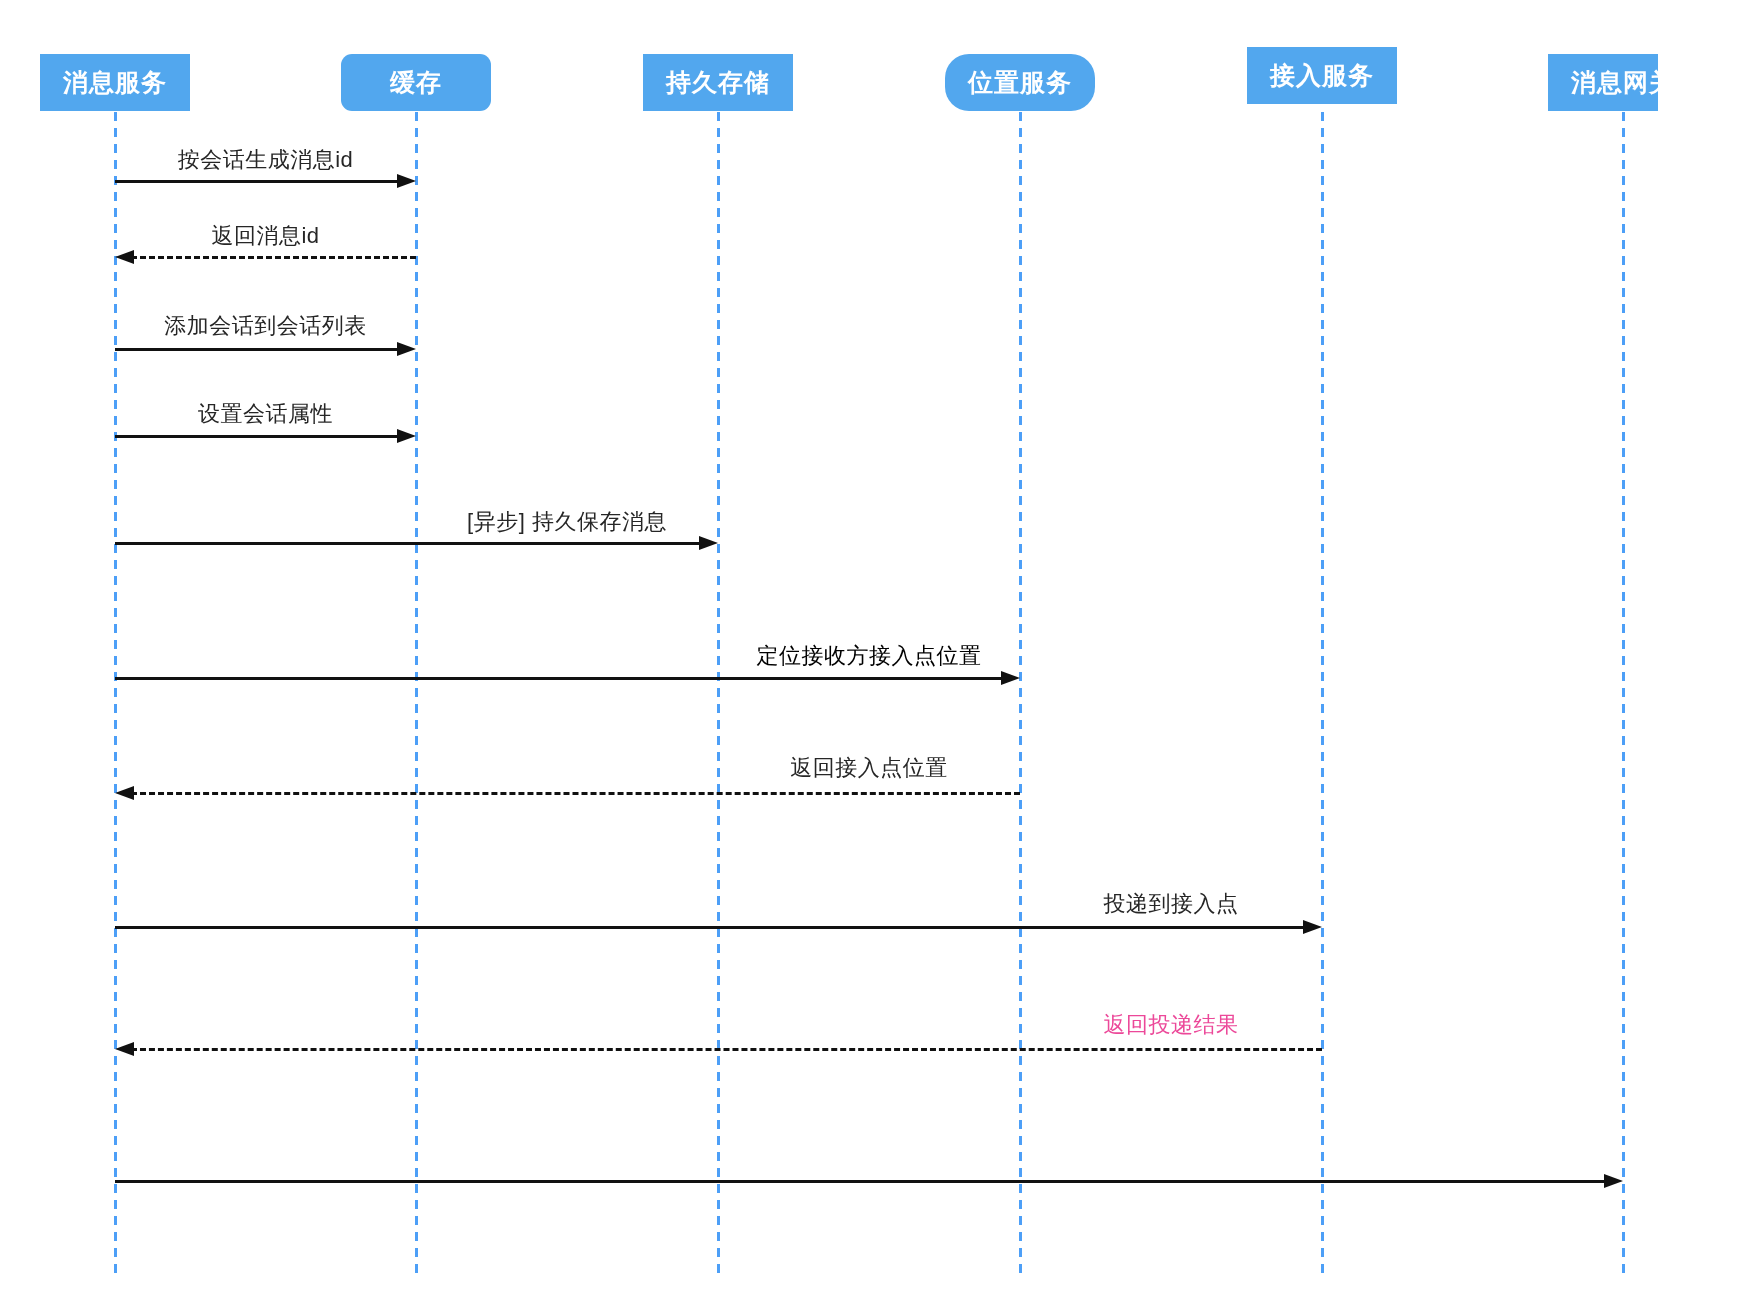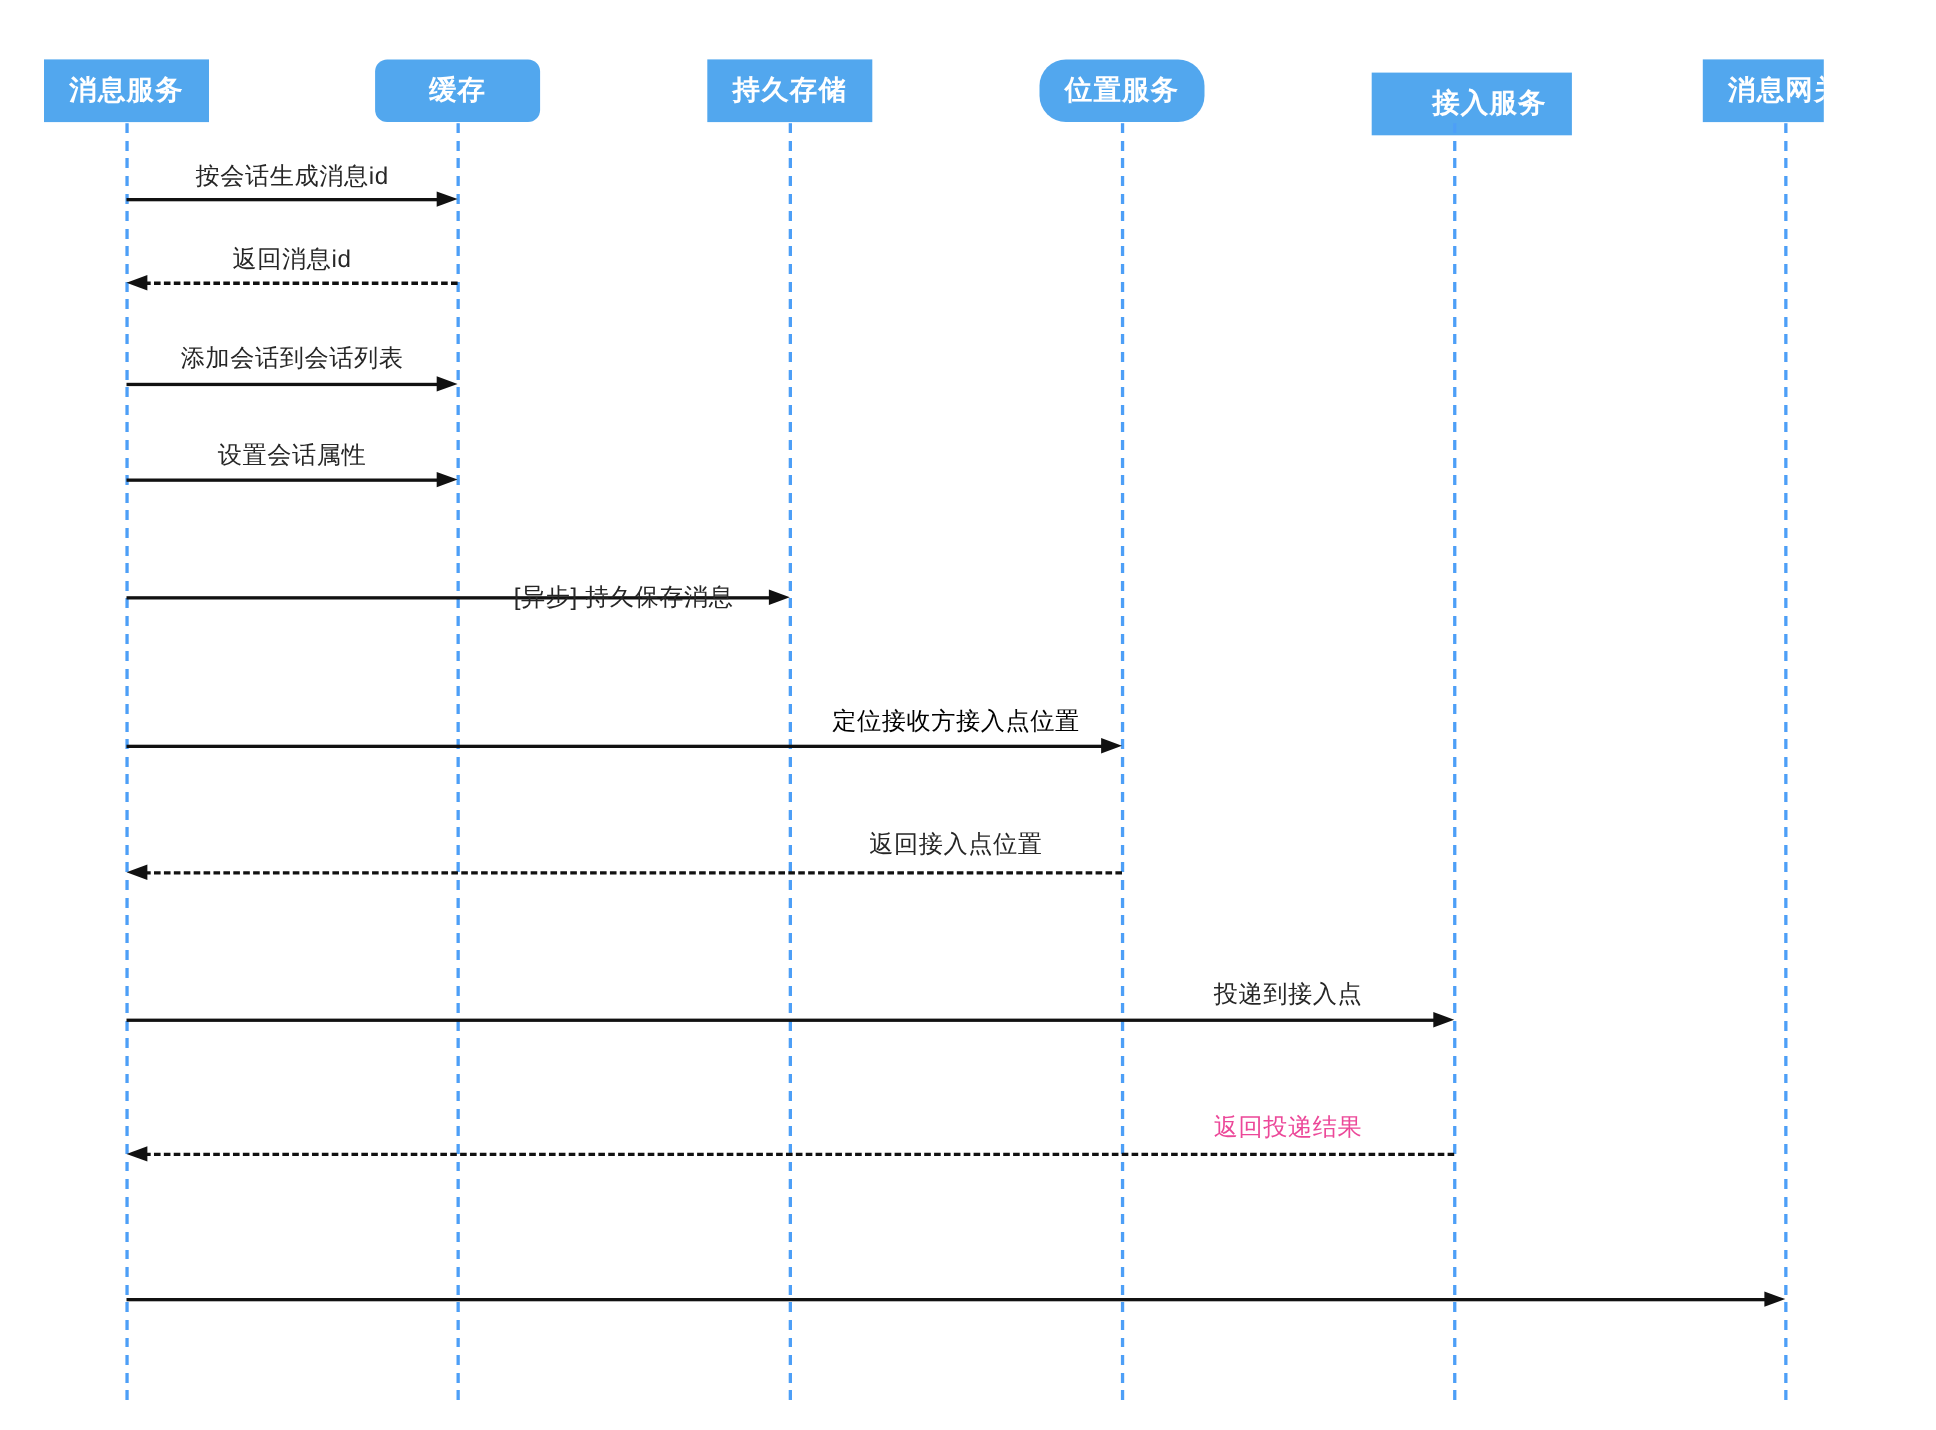--- a/index.html
+++ b/index.html
@@ -60,39 +60,39 @@
 
 <div id="canvas" style="background: rgb(255, 255, 255);">
     <div class="actor-box" style="left: 40px; top: 54px; background: rgb(82, 167, 238); color: rgb(255, 255, 255);"><span>消息服务</span></div>
     <div class="lifeline" style="left: 113.5px; top: 112px; height: 1164px; background: repeating-linear-gradient(rgb(77, 159, 247) 0px, rgb(77, 159, 247) 9px, transparent 9px, transparent 16px);"></div>
     <div class="actor-box" style="left: 341px; top: 54px; background: rgb(82, 167, 238); color: rgb(255, 255, 255); border-radius: 11px;"><span>缓存</span></div>
     <div class="lifeline" style="left: 414.5px; top: 112px; height: 1164px; background: repeating-linear-gradient(rgb(77, 159, 247) 0px, rgb(77, 159, 247) 9px, transparent 9px, transparent 16px);"></div>
     <div class="actor-box" style="left: 643px; top: 54px; background: rgb(82, 167, 238); color: rgb(255, 255, 255);"><span>持久存储</span></div>
     <div class="lifeline" style="left: 716.5px; top: 112px; height: 1164px; background: repeating-linear-gradient(rgb(77, 159, 247) 0px, rgb(77, 159, 247) 9px, transparent 9px, transparent 16px);"></div>
     <div class="actor-box" style="left: 945px; top: 54px; background: rgb(82, 167, 238); color: rgb(255, 255, 255); border-radius: 24px;"><span>位置服务</span></div>
     <div class="lifeline" style="left: 1018.5px; top: 112px; height: 1164px; background: repeating-linear-gradient(rgb(77, 159, 247) 0px, rgb(77, 159, 247) 9px, transparent 9px, transparent 16px);"></div>
-    <div class="actor-box" style="left: 1247px; top: 66px; background: rgb(82, 167, 238); color: rgb(255, 255, 255); padding-left: 32px;"><span>接入服务</span></div>
+    <div class="actor-box" style="left: 1247px; top: 47px; background: rgb(82, 167, 238); color: rgb(255, 255, 255);"><span>接入服务</span></div>
     <div class="lifeline" style="left: 1320.5px; top: 112px; height: 1164px; background: repeating-linear-gradient(rgb(77, 159, 247) 0px, rgb(77, 159, 247) 9px, transparent 9px, transparent 16px);"></div>
     <div class="actor-box" style="left: 1548px; top: 54px; background: rgb(82, 167, 238); color: rgb(255, 255, 255);"><span>消息网关</span></div>
     <div class="lifeline" style="left: 1621.5px; top: 112px; height: 1164px; background: repeating-linear-gradient(rgb(77, 159, 247) 0px, rgb(77, 159, 247) 9px, transparent 9px, transparent 16px);"></div>
     <div class="msg-line solid" style="border-top-color: rgb(17, 17, 17); top: 179.5px; left: 115px; width: 285px;"></div>
     <div class="arrowhead right" style="border-left-color: rgb(17, 17, 17); left: 397px; top: 174px;"></div>
     <div class="msg-label" style="color: rgb(38, 38, 38); top: 145px; left: 265.5px;">按会话生成消息id</div>
     <div class="msg-line dashed" style="border-top-color: rgb(17, 17, 17); top: 255.5px; left: 131px; width: 285px;"></div>
     <div class="arrowhead left" style="border-right-color: rgb(17, 17, 17); left: 115px; top: 250px;"></div>
     <div class="msg-label" style="color: rgb(38, 38, 38); top: 221px; left: 265.5px;">返回消息id</div>
     <div class="msg-line solid" style="border-top-color: rgb(17, 17, 17); top: 347.5px; left: 115px; width: 285px;"></div>
     <div class="arrowhead right" style="border-left-color: rgb(17, 17, 17); left: 397px; top: 342px;"></div>
     <div class="msg-label" style="color: rgb(38, 38, 38); top: 311px; left: 265.5px;">添加会话到会话列表</div>
     <div class="msg-line solid" style="border-top-color: rgb(17, 17, 17); top: 434.5px; left: 115px; width: 285px;"></div>
     <div class="arrowhead right" style="border-left-color: rgb(17, 17, 17); left: 397px; top: 429px;"></div>
     <div class="msg-label" style="color: rgb(38, 38, 38); top: 399px; left: 265.5px;">设置会话属性</div>
     <div class="msg-line solid" style="border-top-color: rgb(17, 17, 17); top: 541.5px; left: 115px; width: 587px;"></div>
     <div class="arrowhead right" style="border-left-color: rgb(17, 17, 17); left: 699px; top: 536px;"></div>
-    <div class="msg-label" style="color: rgb(38, 38, 38); top: 507px; left: 567px; margin-top: 21px;">[异步] 持久保存消息</div>
+    <div class="msg-label" style="color: rgb(38, 38, 38); top: 507px; left: 567px;">[异步] 持久保存消息</div>
     <div class="msg-line solid" style="border-top-color: rgb(17, 17, 17); top: 676.5px; left: 115px; width: 889px;"></div>
     <div class="arrowhead right" style="border-left-color: rgb(17, 17, 17); left: 1001px; top: 671px;"></div>
     <div class="msg-label" style="color: #000000; top: 641px; left: 869px;">定位接收方接入点位置</div>
     <div class="msg-line dashed" style="border-top-color: rgb(17, 17, 17); top: 791.5px; left: 131px; width: 889px;"></div>
     <div class="arrowhead left" style="border-right-color: rgb(17, 17, 17); left: 115px; top: 786px;"></div>
     <div class="msg-label" style="color: rgb(38, 38, 38); top: 753px; left: 869px;">返回接入点位置</div>
     <div class="msg-line solid" style="border-top-color: rgb(17, 17, 17); top: 925.5px; left: 115px; width: 1191px;"></div>
     <div class="arrowhead right" style="border-left-color: rgb(17, 17, 17); left: 1303px; top: 920px;"></div>
     <div class="msg-label" style="color: rgb(38, 38, 38); top: 889px; left: 1171px;">投递到接入点</div>
     <div class="msg-line dashed" style="border-top-color: rgb(17, 17, 17); top: 1047.5px; left: 131px; width: 1191px;"></div>

